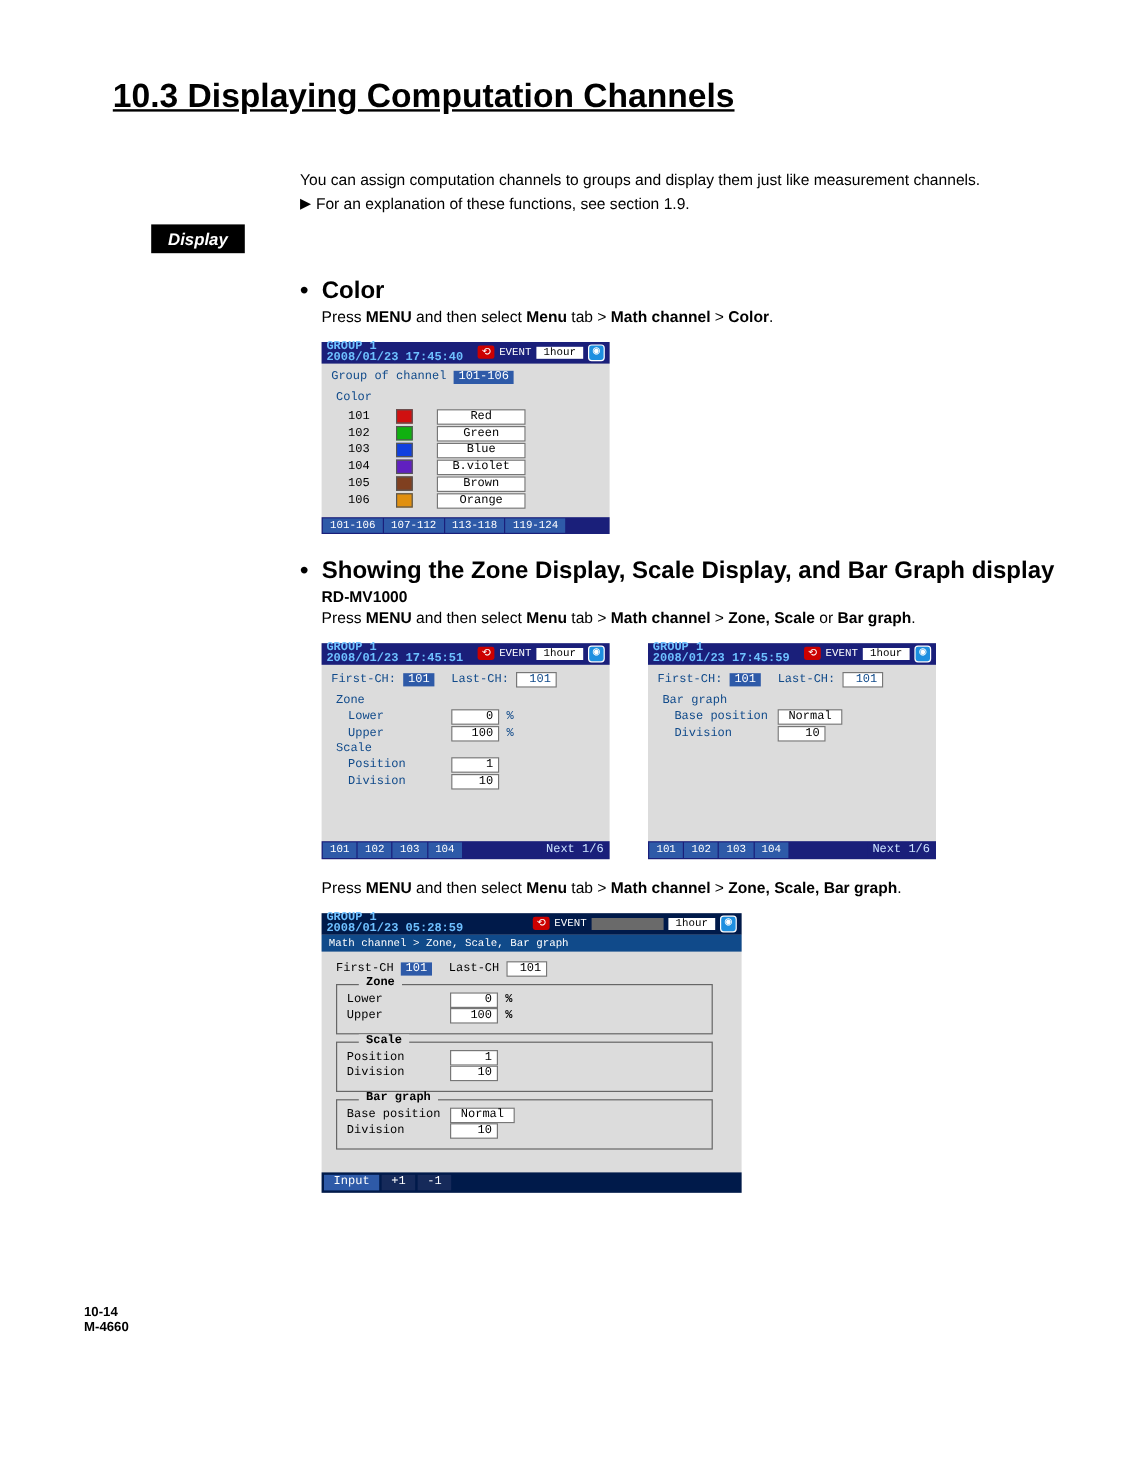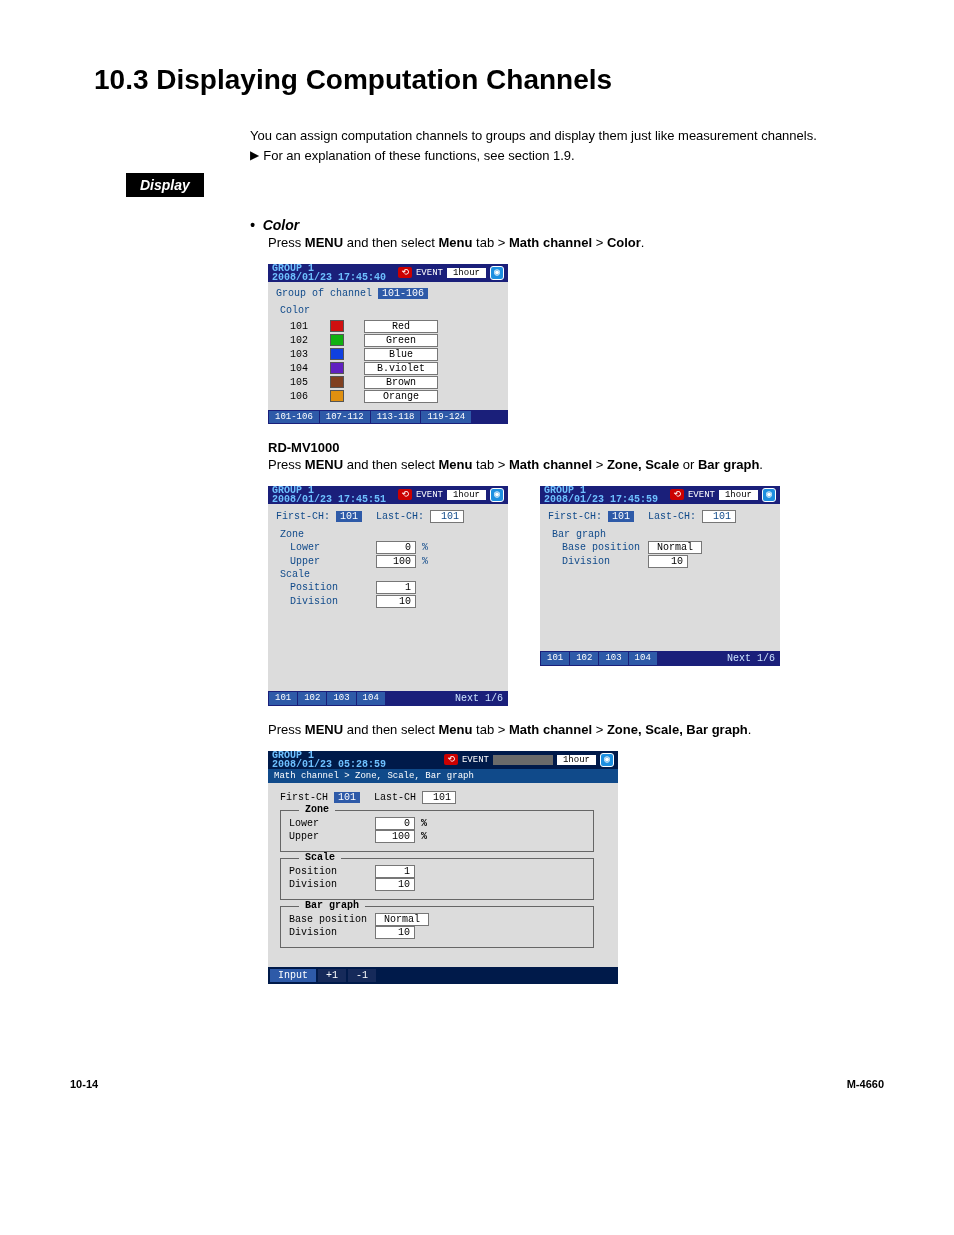--- a/index.html
+++ b/index.html
@@ -8,21 +8,22 @@
     font-family: Arial, Helvetica, sans-serif;
     font-size: 14px;
     color: #000;
     width: 954px;
     box-sizing: border-box;
     background: #fff;
   }
   .title-row {
     display: flex;
     align-items: flex-end;
-    margin-bottom: 26px;
+    margin-bottom: 40px;
+    text-decoration: underline;
   }
   .title-bar {
     width: 10px;
     background: #000;
     margin-right: 14px;
     flex-shrink: 0;
   }
   h1 {
     font-size: 28px;
     font-weight: bold;
@@ -52,24 +53,23 @@
     background: #000;
     color: #fff;
     font-weight: bold;
     font-style: italic;
     padding: 4px 14px;
     font-size: 14px;
     margin-left: 56px;
     margin-bottom: 14px;
   }
   .bullet-head {
-    font-size: 14px;
+    font-size: 20px;
     font-weight: bold;
     margin: 6px 0 2px 0;
-    font-style: italic;
   }
   .instr {
     font-size: 13px;
     margin: 2px 0 8px 18px;
   }
   .subhead {
     font-size: 13px;
     font-weight: bold;
     margin: 2px 0 2px 18px;
   }
@@ -140,21 +140,21 @@
   .dev-wide .group-box { border:1px solid #666; margin:6px 0; padding:6px 8px 8px 8px; position:relative;}
   .dev-wide .group-box .legend { position:absolute; top:-7px; left:18px; background:#dcdcdc; padding:0 6px; color:#000; font-weight:bold;}
   .dev-wide .footer-tabs { position:absolute; left:0; right:0; bottom:0; background:#001a4a; display:flex; gap:2px; padding:2px;}
   .dev-wide .footer-tabs .ftab { background:#2e5aa8; color:#fff; padding:1px 8px; font-size:10px;}
   .dev-wide .footer-tabs .ftab.dark { background:#162a5a;}
 
   .row-devs { display:flex; gap:14px; }
 
   .page-footer {
     display:flex; justify-content:space-between;
-    font-size:11px; font-weight:bold; margin-top:80px;
+    font-size:11px; font-weight:bold; margin-top:80px;flex-direction:column;
   }
 </style>
 </head>
 <body>
 
 
 
 
 <div class="title-row">
   <div class="title-bar"></div>
@@ -230,28 +230,29 @@
     </div>
     <div class="dev-tabs" id="color-tabs">
         <span class="tab">101-106</span>
         <span class="tab">107-112</span>
         <span class="tab">113-118</span>
         <span class="tab">119-124</span>
       </div>
   </div>
 
   
+  <div class="bullet-head">•&nbsp;&nbsp;<span>Showing the Zone Display, Scale Display, and Bar Graph display</span></div>
   <div class="subhead">RD-MV1000</div>
   <div class="instr">
     <span>Press </span><b>MENU</b><span> and then select </span><b>Menu</b><span> tab &gt; </span><b>Math channel</b><span> &gt; </span><b>Zone, Scale</b><span> or </span><b>Bar graph</b><span>.</span>
   </div>
 
   <div class="row-devs">
 
-    <div class="device" style="width:240px; height:220px;">
+    <div class="device" style="width:240px; height:180px;">
       <div class="dev-top">
         <span class="gtitle"><span>GROUP 1</span>
 <span>2008/01/23 17:45:51</span></span>
         <span class="right">
           <span class="ev-btn">⟲</span>
           <span class="ev-label">EVENT</span>
           <span class="time-box">1hour</span>
           <span class="camera">◉</span>
         </span>
       </div>

